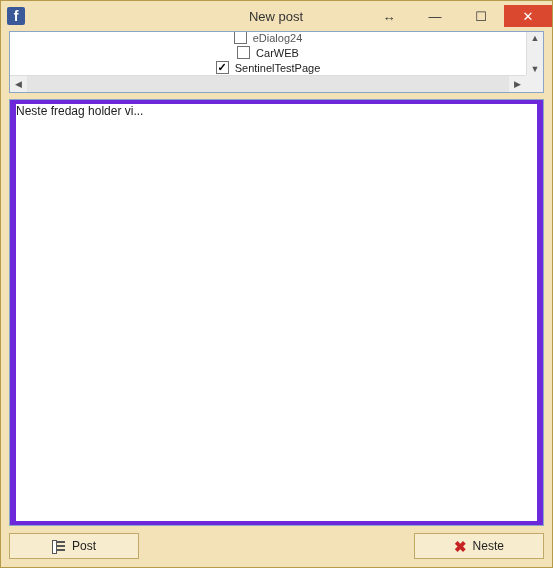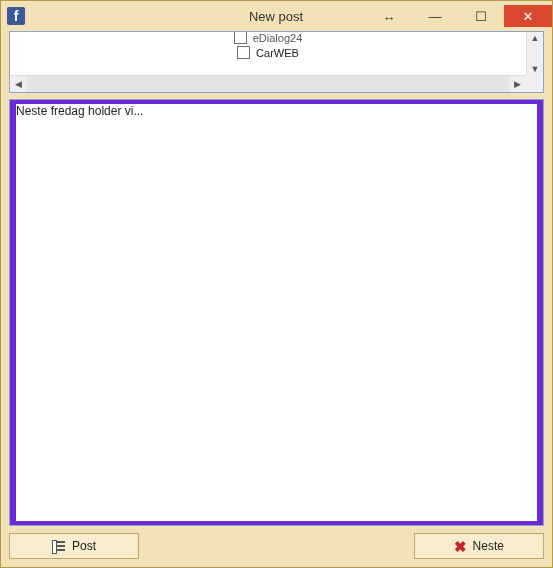--- a/index.html
+++ b/index.html
@@ -234,20 +234,24 @@
     <div class="page-list-wrap">
       <div class="page-list">
         <div class="page-items">
           <div class="page-item cutoff">
             <span class="cb"></span>
             <span>eDialog24</span>
           </div>
           <div class="page-item">
             <span class="cb"></span>
             <span>CarWEB</span>
+          </div>
+          <div class="page-item">
+            <span class="cb checked"></span>
+            <span>SentinelTestPage</span>
           </div>
         </div>
         <div class="vscroll">
           <span class="arrow">▲</span>
           <span class="arrow">▼</span>
         </div>
       </div>
       <div style="display:flex;">
         <div class="hscroll" style="flex:1;">
           <span class="arrow">◀</span>

